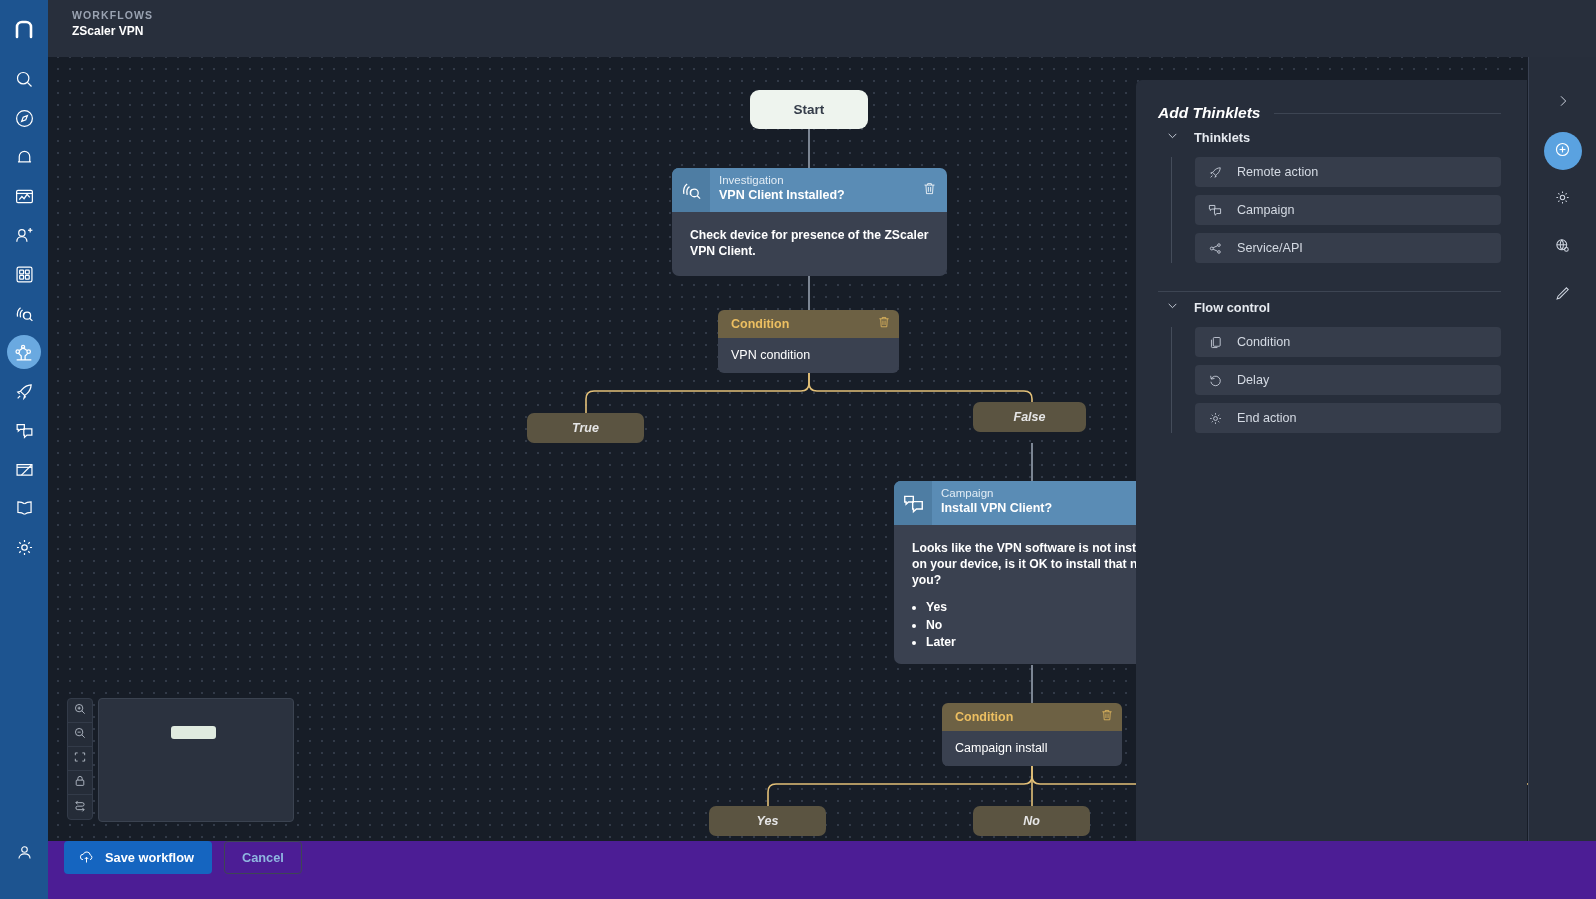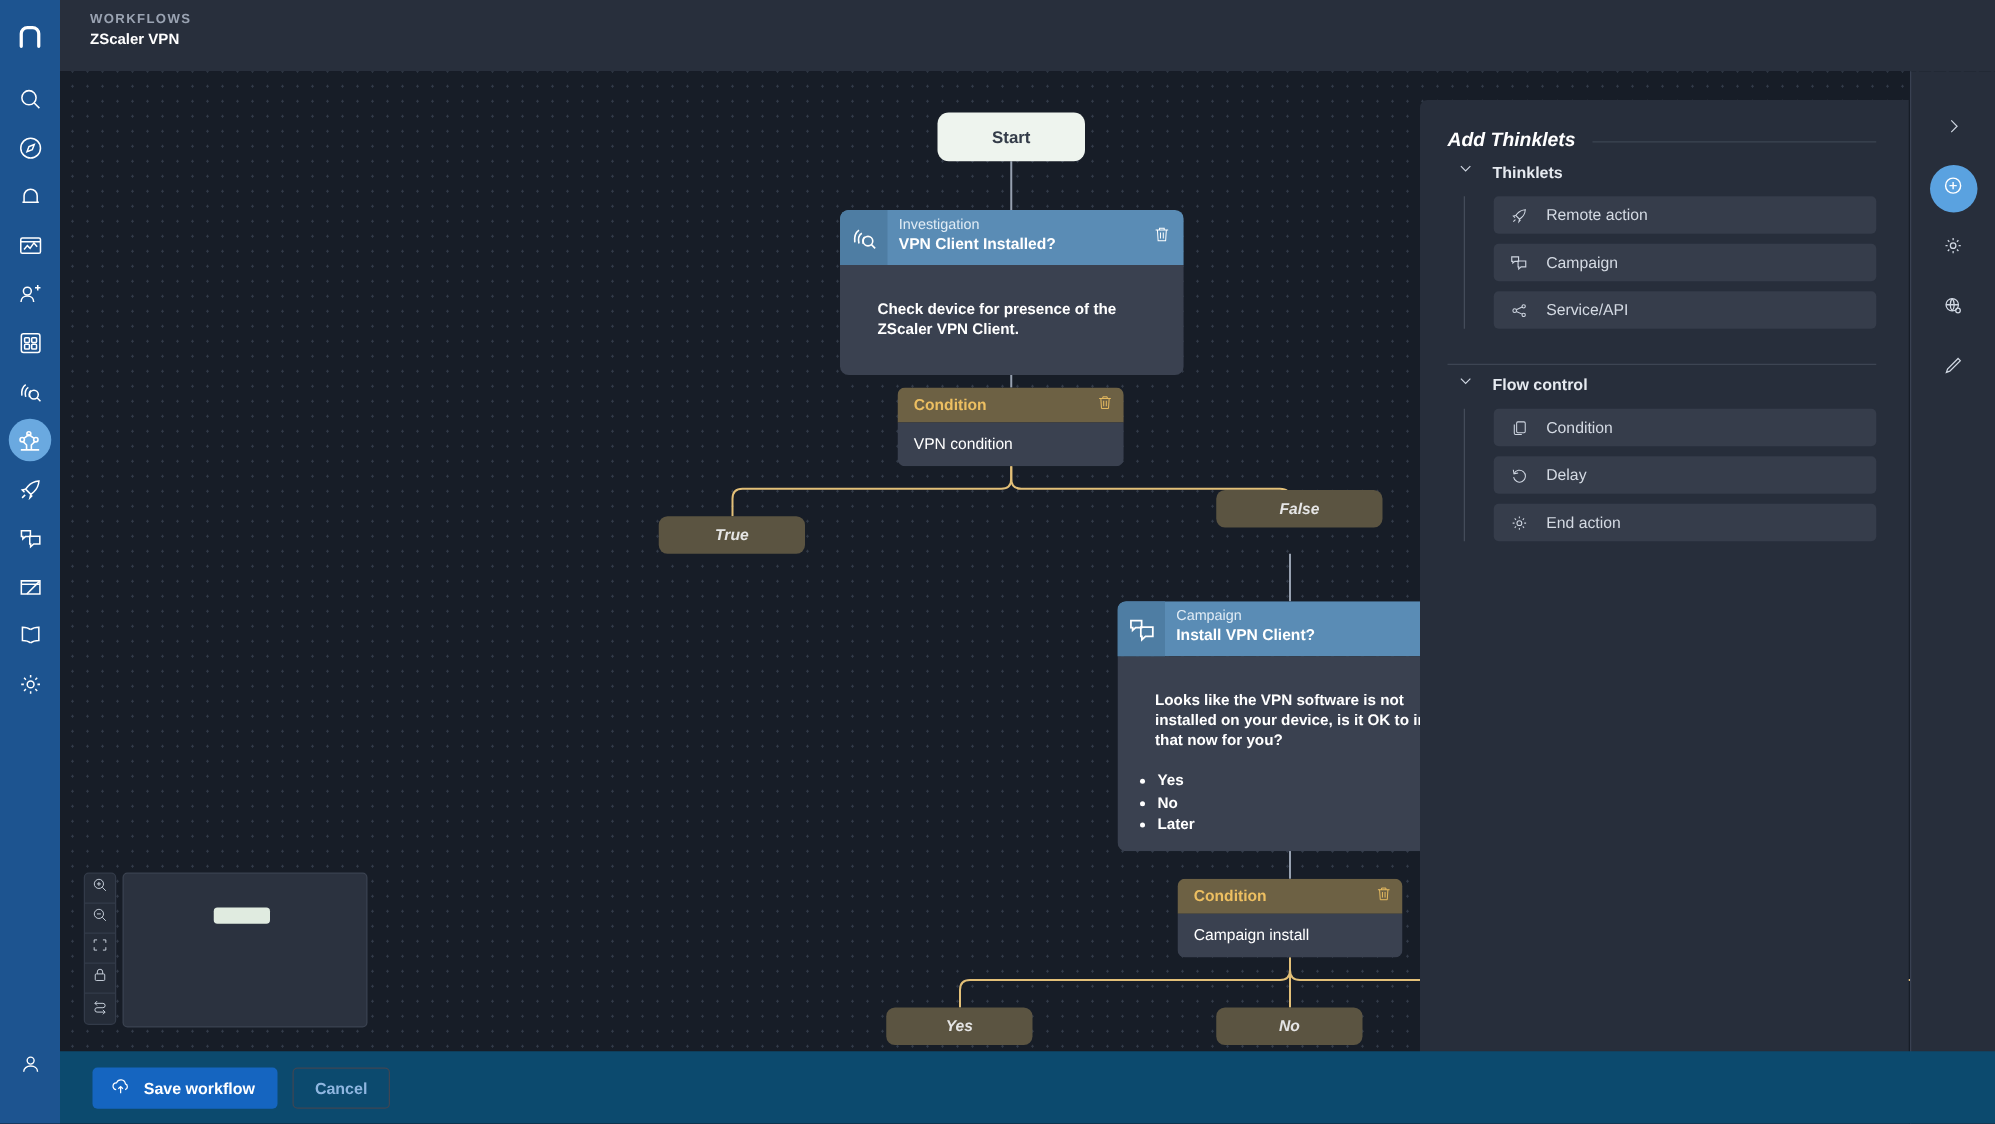--- a/index.html
+++ b/index.html
@@ -91,21 +91,21 @@
   .card-title { font-size: 12.5px; font-weight: 700; color: #ffffff; line-height: 1.3; }
   .card-trash {
     width: 30px; display:flex; align-items:center; justify-content:center; flex:none;
     cursor: pointer; padding-right: 6px;
   }
   .card-trash svg { stroke: #ffffff; fill: none; stroke-width: 1.3; }
   .card-body {
     background: #3a4150; padding: 11px 14px 13px 14px;
     font-size: 12.2px; font-weight: 700; color: #ffffff; line-height: 1.32;
   }
-  .card-body p { margin: 16px; }
+  .card-body p { margin: 4px; }
   .card-body ul { margin: 11px 0 0 18px; padding: 0; }
   .card-body li { margin-bottom: 1px; line-height: 1.34; }
 
   #node-investigation { left: 624px; top: 111px; width: 275px; }
   #node-campaign { left: 846px; top: 424px; width: 302px; }
 
   
   .cond-card { border-radius: 6px; overflow: hidden; cursor: pointer; }
   .cond-head {
     background: #6d6144; height: 28px; display: flex; align-items: center;
@@ -121,21 +121,21 @@
   #node-condition-1 { left: 670px; top: 253px; width: 181px; }
   #node-condition-2 { left: 894px; top: 646px; width: 180px; }
 
   
   .branch {
     height: 30px; border-radius: 7px; background: #5b5441;
     display: flex; align-items: center; justify-content: center;
     font-size: 12.5px; font-weight: 600; color: #e5e5e5; cursor: pointer; font-style: italic;
   }
   #branch-true  { left: 479px; top: 356px; width: 117px; }
-  #branch-false { left: 925px; top: 335px; width: 133px; }
+  #branch-false { left: 925px; top: 345px; width: 113px; }
   #branch-yes   { left: 661px; top: 749px; width: 117px; }
   #branch-no    { left: 925px; top: 749px; width: 117px; }
 
   
   #zoom-controls {
     position: absolute; left: 19px; top: 641px; width: 26px;
     background: #252c38; border: 1px solid #333b49; border-radius: 4px;
     display: flex; flex-direction: column; overflow: hidden;
   }
   .zoom-btn {
@@ -198,21 +198,21 @@
     display: flex; align-items: center; justify-content: center;
     cursor: pointer; position: relative; border-radius: 50%;
   }
   .rrail-item svg { stroke: #cfd6e1; fill: none; stroke-width: 1.45; position: relative; z-index:2; }
   .rrail-item.active { background: #5aa2e0; }
   .rrail-item.active svg { stroke: #ffffff; }
 
   
   #footer {
     position: absolute; left: 48px; bottom: 0; width: 1548px; height: 58px;
-    background: #0c4a6e; display: flex; align-items: center; padding-left: 26px; gap: 12px;
+    background: #4c1d95; display: flex; align-items: flex-start; padding-left: 16px; gap: 12px;
   }
   #save-workflow {
     height: 33px; background: #1565c0; border-radius: 4px; border: none;
     display: flex; align-items: center; gap: 10px; padding: 0 18px 0 14px;
     color: #ffffff; font-size: 12.8px; font-weight: 700;
     font-family: "Liberation Sans", sans-serif; cursor: pointer;
   }
   #save-workflow svg { stroke: #ffffff; fill: none; stroke-width: 1.4; }
   #cancel-button {
     height: 33px; background: transparent; border: 1px solid #3e4654; border-radius: 4px;

